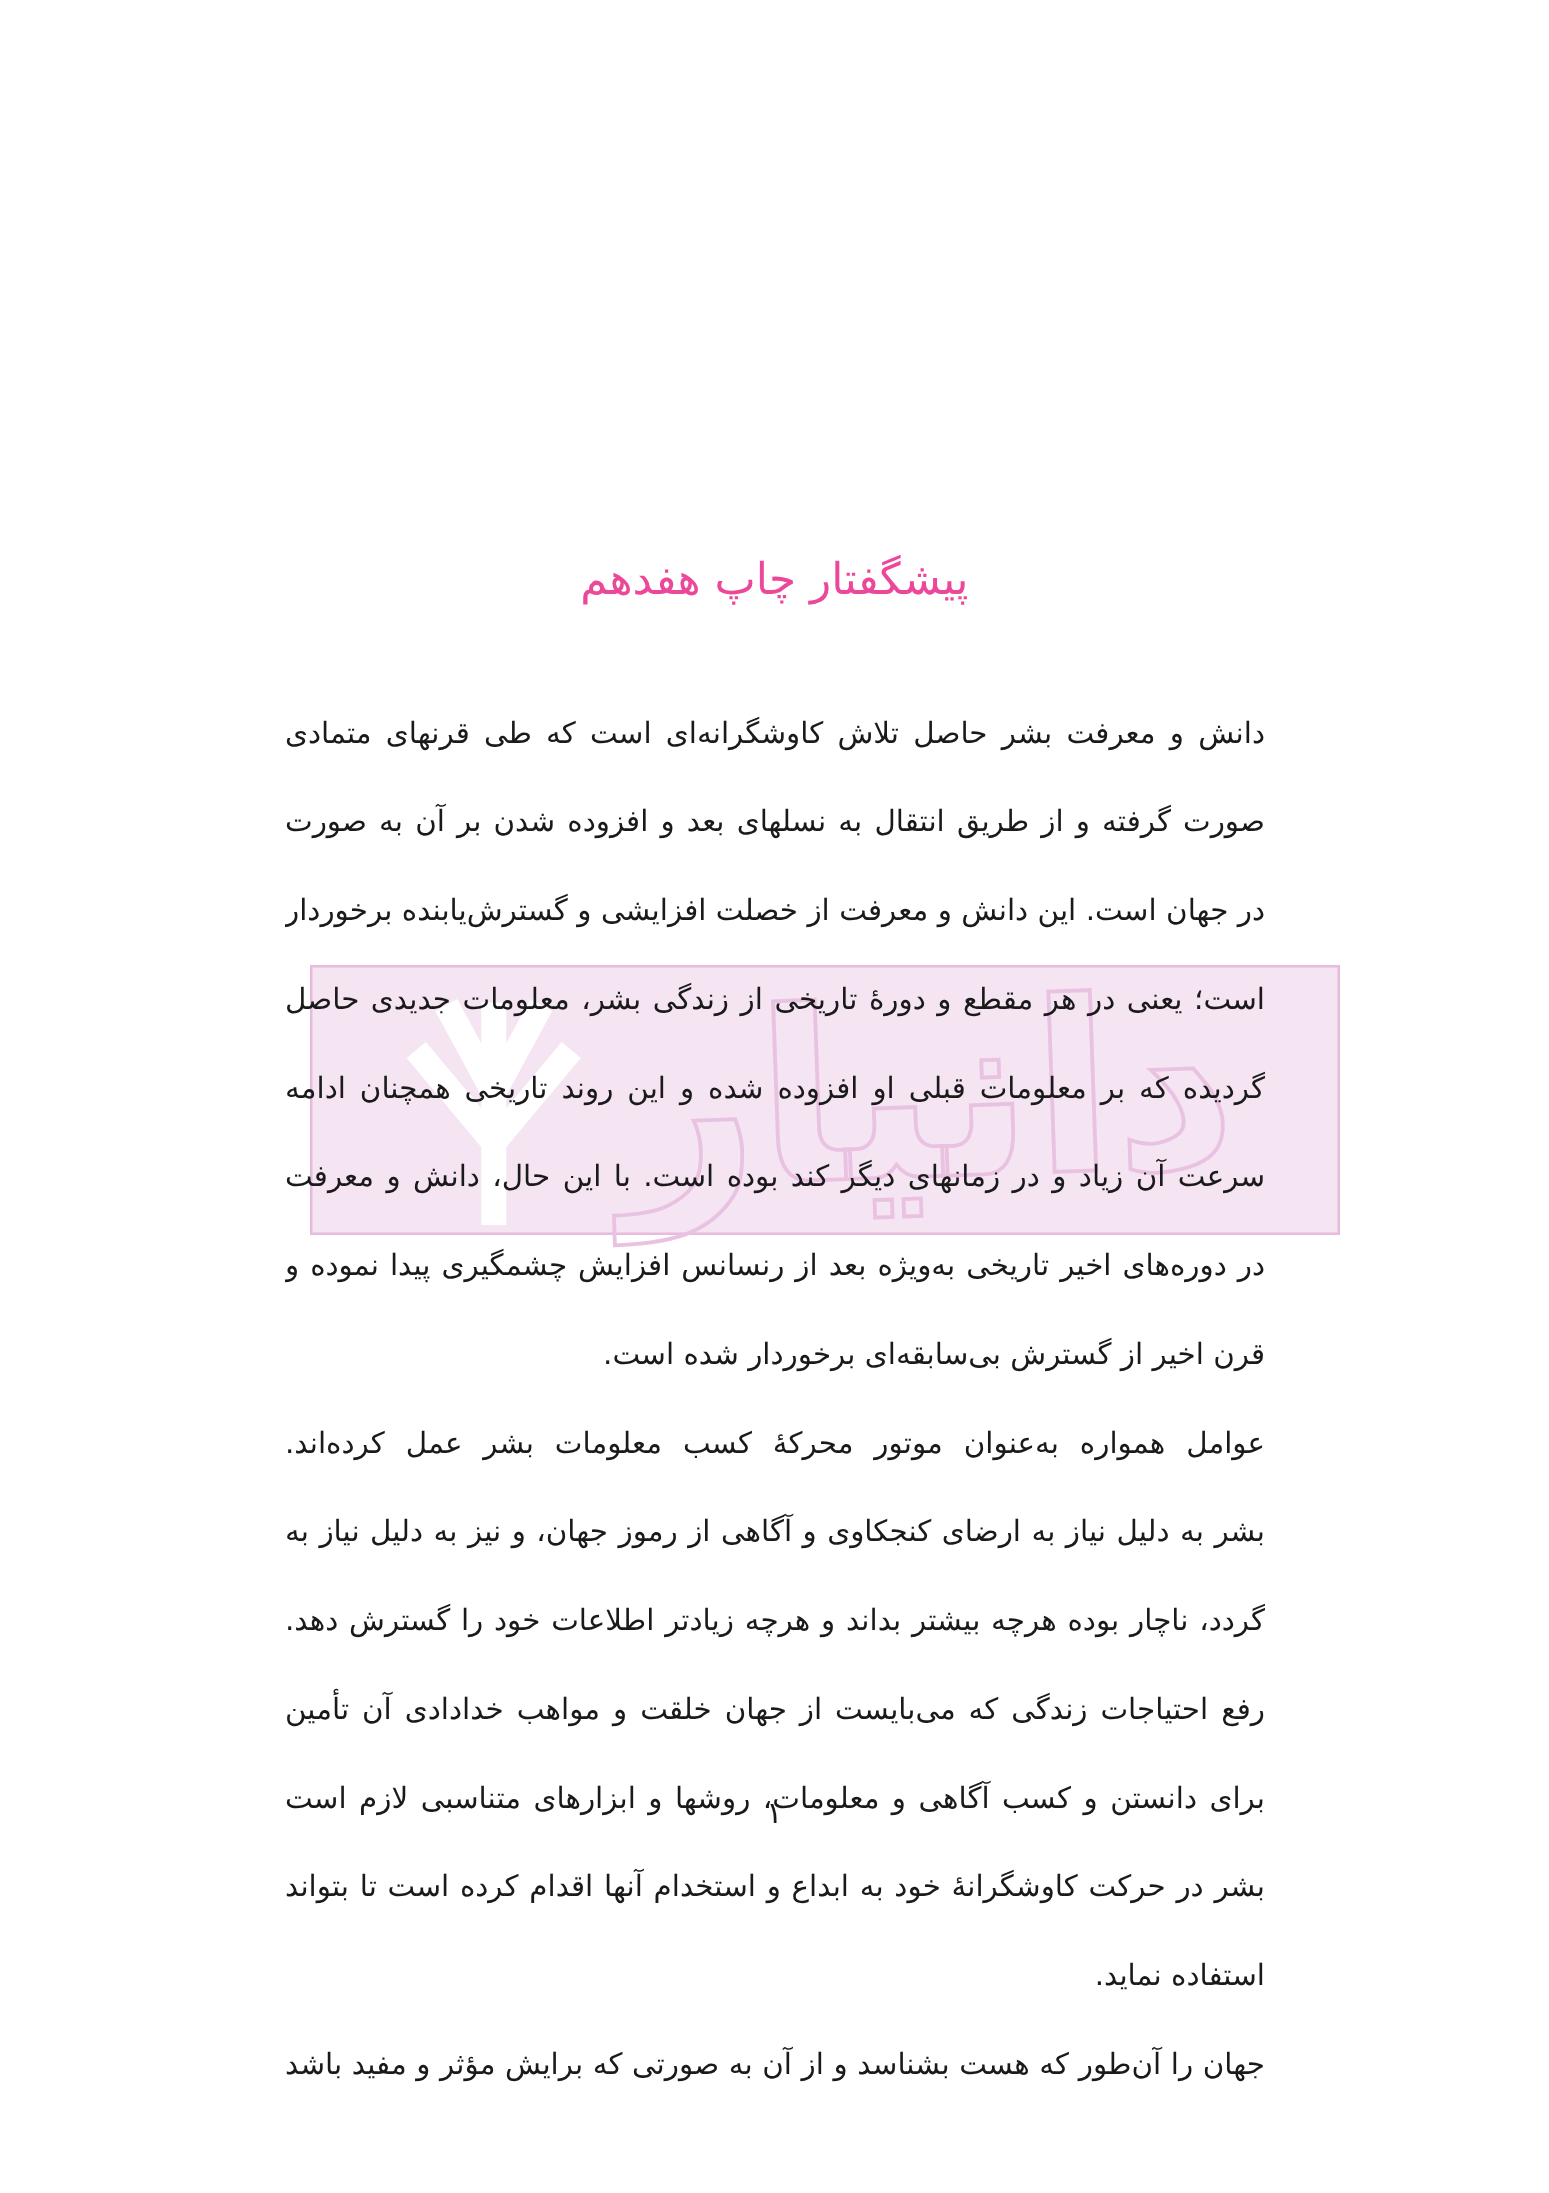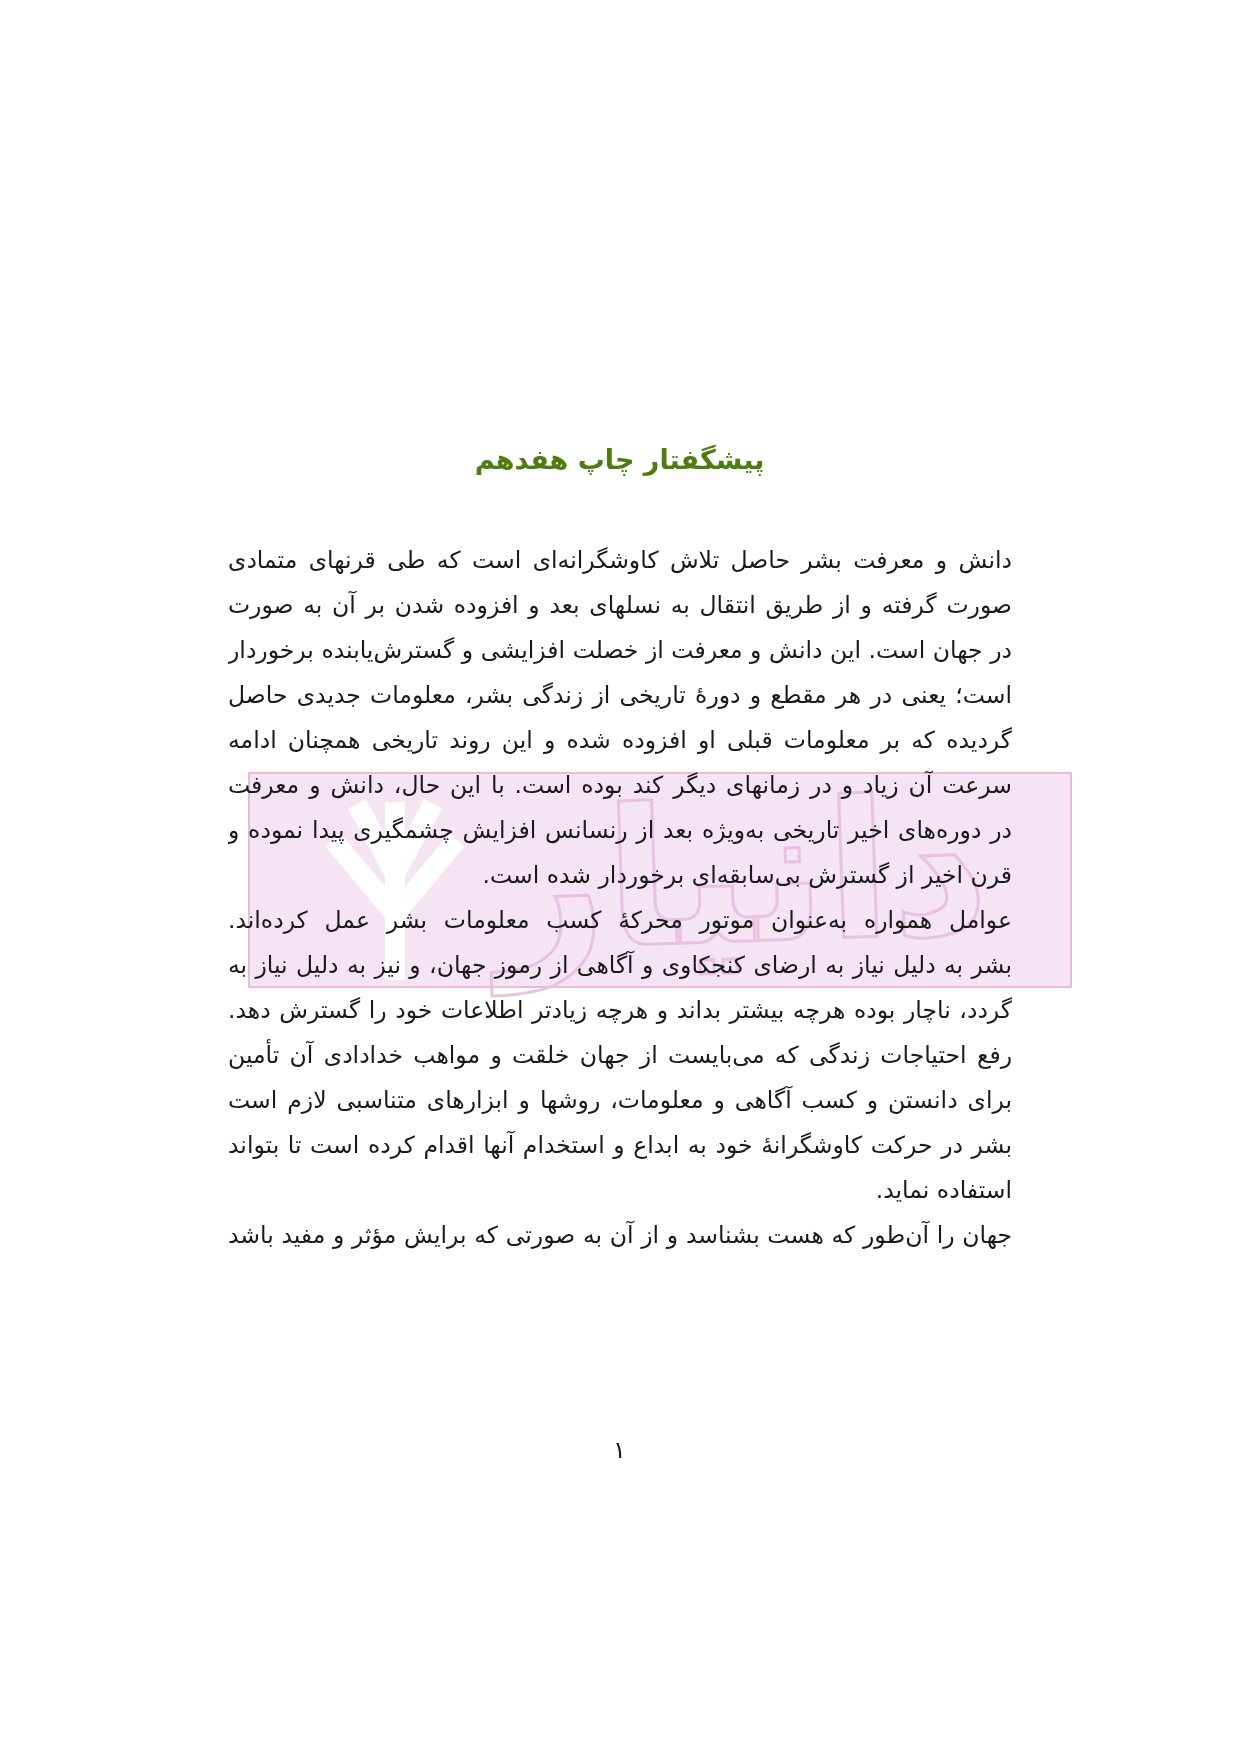--- a/index.html
+++ b/index.html
@@ -8,39 +8,40 @@
     width:1239px; height:1754px;
     background:#ffffff;
     font-family:"DejaVu Sans", sans-serif;
     overflow:hidden;
   }
   .doc-title {
     position:absolute;
     top:444px; left:0; width:100%;
     text-align:center;
     direction:rtl;
-    font-weight:bold;
-    font-size:27px;
-    color:#4d7c0f;
+    font-weight:normal;
+    font-size:35px;
+    color:#ec4899;
     z-index:3;
   }
   .body-text {
     position:absolute;
     top:538px; left:228px; width:784px;
     direction:rtl;
     font-size:23.5px;
     color:#1a1a1a;
     z-index:2;
   }
   .line {
     height:45px;
     line-height:45px;
     text-align:justify;
     text-align-last:justify;
     overflow:hidden;
+    margin-top:26px;
   }
   .line.end {
     text-align:center;
     text-align-last:right;
   }
   .line.indent { padding-right:36px; }
 
   
   .watermark {
     position:absolute;

